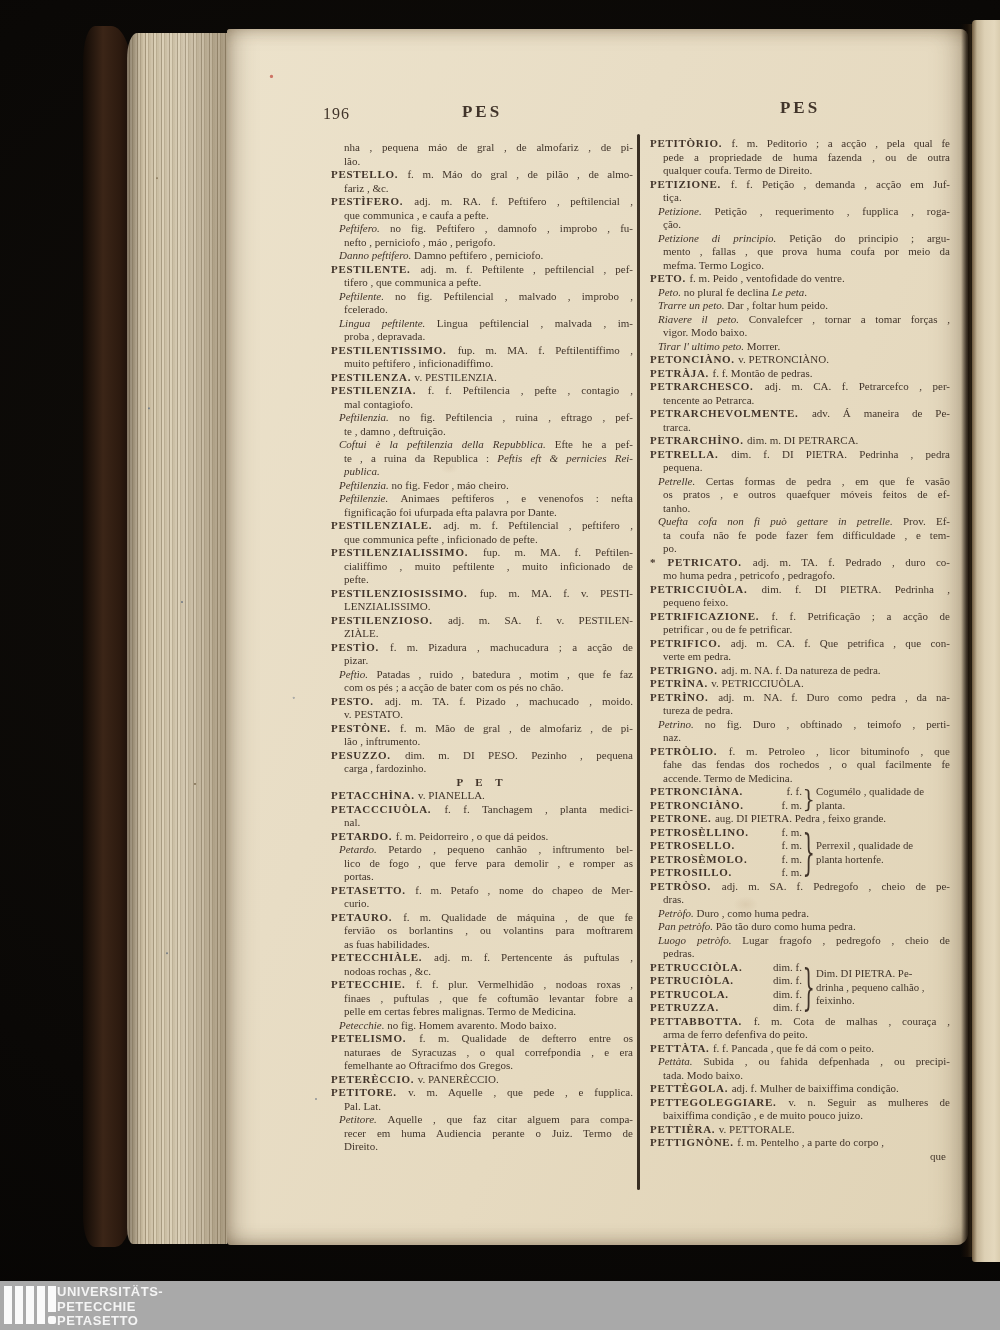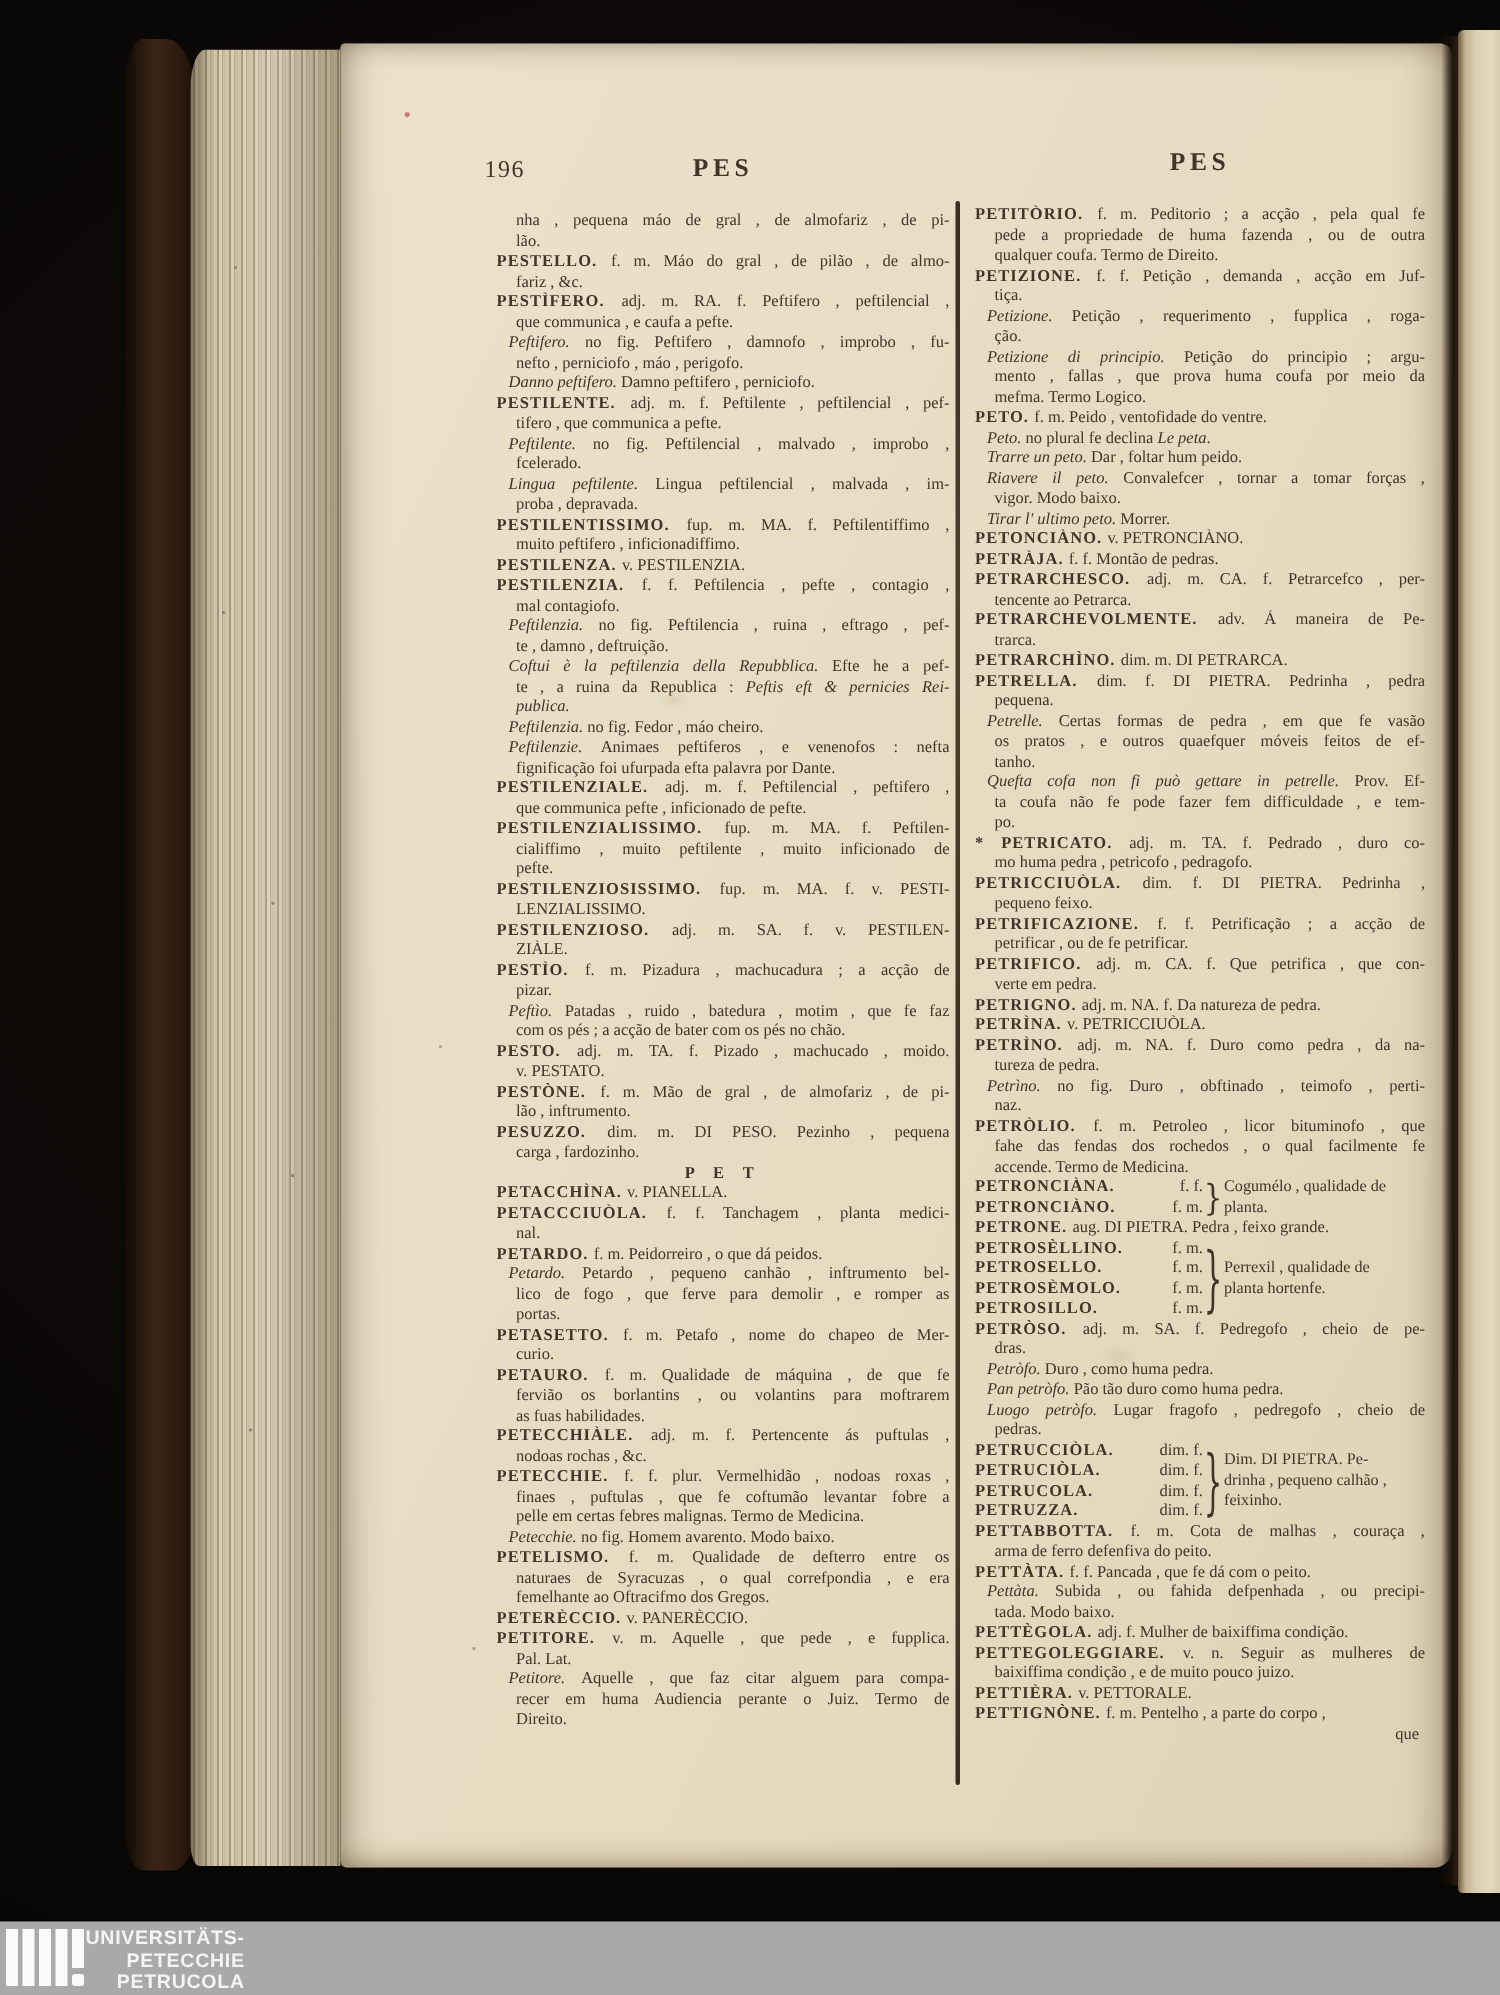--- a/index.html
+++ b/index.html
@@ -66,21 +66,21 @@
   .sliver{position:absolute;left:972px;top:20px;width:28px;height:1242px;border-radius:4px 0 0 3px;
     background:linear-gradient(90deg,#6e5a3e 0%,#c3b496 18%,#ddd0b4 45%,#e4d8bd 80%,#d9ccae 100%);}
   
   .band{position:absolute;left:0;top:1281px;width:1000px;height:49px;background:#a9a9a9;}
   .logo{position:absolute;left:4px;top:5px;height:40px;display:flex;gap:3px;}
   .bar{width:8px;height:38px;background:#fafafa;}
   .excl{display:flex;flex-direction:column;gap:4px;}
   .excl .b1{width:8px;height:26px;background:#fafafa;}
   .excl .b2{width:8px;height:8px;background:#fafafa;border-radius:2px;}
   .wm{position:absolute;left:57px;top:4px;font-family:"Liberation Sans",sans-serif;font-weight:bold;
-    font-size:13px;line-height:14.5px;color:#f4f4f4;letter-spacing:.5px;text-align:right;}
+    font-size:13px;line-height:14.5px;color:#f4f4f4;letter-spacing:.5px;}
 </style>
 </head>
 <body>
 
 <div class="scene">
   <div class="spine"></div>
   <div class="page-edges"></div>
 
   <div class="page">
     <div class="pagenum">196</div>
@@ -318,16 +318,16 @@
       <div class="bar"></div>
       <div class="bar"></div>
       <div class="excl">
         <div class="b1"></div>
         <div class="b2"></div>
       </div>
     </div>
     <div class="wm">
       <div>UNIVERSITÄTS-</div>
       <div>PETECCHIE</div>
-      <div>PETRUCOLA</div>
+      <div>PETASETTO</div>
     </div>
   </div>
 </div>
 
 </body></html>

